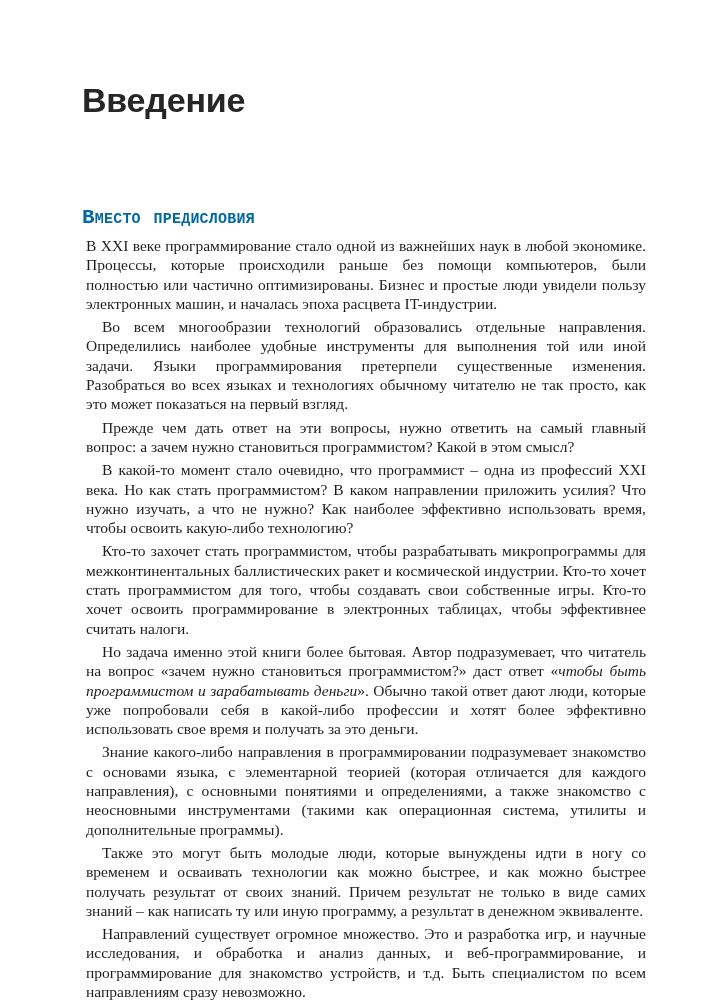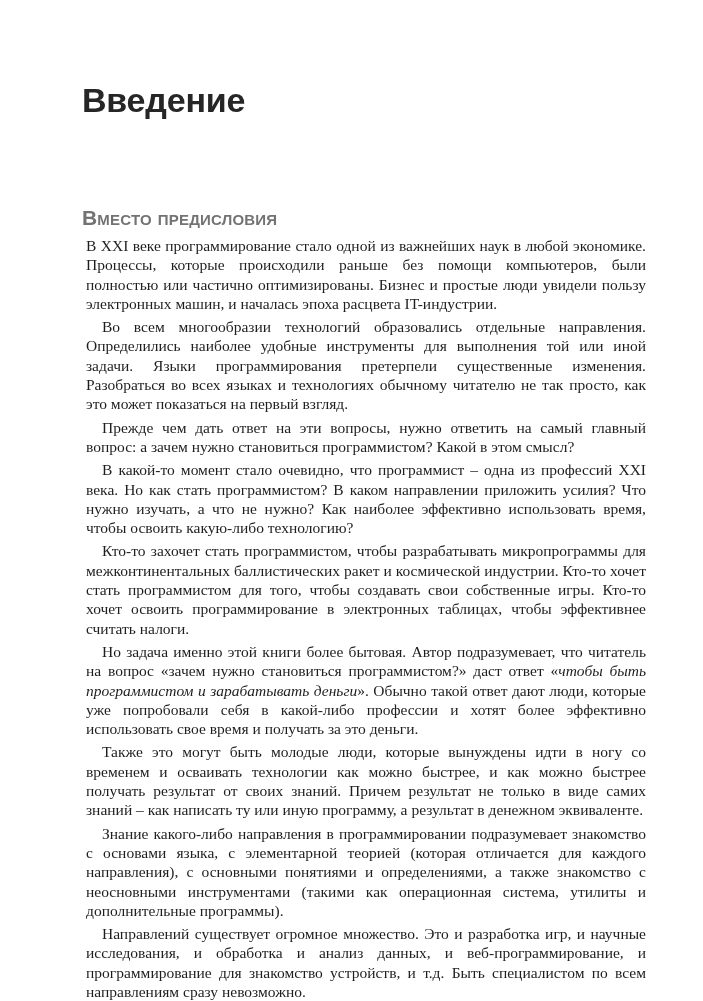--- a/index.html
+++ b/index.html
@@ -24,27 +24,27 @@
     margin: 0;
     font-family: "Liberation Sans", sans-serif;
     font-weight: 700;
     font-size: 34px;
     line-height: 40px;
     letter-spacing: -0.2px;
     color: #262626;
   }
   h2.section {
     margin: 86px 0 6px 0;
-    font-family: Liberation Sans, sans-serif;
+    font-family: Liberation Mono, monospace;
     font-weight: 700;
     font-size: 21px;
     line-height: 24px;
     font-variant: small-caps;
     letter-spacing: 0.2px;
-    color: #737373;
+    color: #0369a1;
   }
   .body-text p.para {
     margin: 4px;
     font-size: 15.5px;
     line-height: 19.3px;
     text-align: justify;
     color: #1e1e1e;
   }
   .body-text p.para.indent {
     text-indent: 16px;
@@ -59,17 +59,17 @@
 <main class="page">
   <h1 class="title">Введение</h1>
   <h2 class="section">Вместо предисловия</h2>
   <section class="body-text">
       <p class="para"><span>В XXI веке программирование стало одной из важнейших наук в любой экономике. Процессы, которые происходили раньше без помощи компьютеров, были полностью или частично оптимизированы. Бизнес и простые люди увидели пользу электронных машин, и началась эпоха расцвета IT-индустрии.</span></p>
       <p class="para indent"><span>Во всем многообразии технологий образовались отдельные направления. Определились наиболее удобные инструменты для выполнения той или иной задачи. Языки программирования претерпели существенные изменения. Разобраться во всех языках и технологиях обычному читателю не так просто, как это может показаться на первый взгляд.</span></p>
       <p class="para indent"><span>Прежде чем дать ответ на эти вопросы, нужно ответить на самый главный вопрос: а зачем нужно становиться программистом? Какой в этом смысл?</span></p>
       <p class="para indent"><span>В какой-то момент стало очевидно, что программист – одна из профессий XXI века. Но как стать программистом? В каком направлении приложить усилия? Что нужно изучать, а что не нужно? Как наиболее эффективно использовать время, чтобы освоить какую-либо технологию?</span></p>
       <p class="para indent"><span>Кто-то захочет стать программистом, чтобы разрабатывать микропрограммы для межконтинентальных баллистических ракет и космической индустрии. Кто-то хочет стать программистом для того, чтобы создавать свои собственные игры. Кто-то хочет освоить программирование в электронных таблицах, чтобы эффективнее считать налоги.</span></p>
       <p class="para indent"><span>Но задача именно этой книги более бытовая. Автор подразумевает, что читатель на вопрос «зачем нужно становиться программистом?» даст ответ «</span><span class="italic">чтобы быть программистом и зарабатывать деньги</span><span>». Обычно такой ответ дают люди, которые уже попробовали себя в какой-либо профессии и хотят более эффективно использовать свое время и получать за это деньги.</span></p>
+      <p class="para indent"><span>Знание какого-либо направления в программировании подразумевает знакомство с основами языка, с элементарной теорией (которая отличается для каждого направления), с основными понятиями и определениями, а также знакомство с неосновными инструментами (такими как операционная система, утилиты и дополнительные программы).</span></p>
       <p class="para indent"><span>Также это могут быть молодые люди, которые вынуждены идти в ногу со временем и осваивать технологии как можно быстрее, и как можно быстрее получать результат от своих знаний. Причем результат не только в виде самих знаний – как написать ту или иную программу, а результат в денежном эквиваленте.</span></p>
-      <p class="para indent"><span>Знание какого-либо направления в программировании подразумевает знакомство с основами языка, с элементарной теорией (которая отличается для каждого направления), с основными понятиями и определениями, а также знакомство с неосновными инструментами (такими как операционная система, утилиты и дополнительные программы).</span></p>
       <p class="para indent"><span>Направлений существует огромное множество. Это и разработка игр, и научные исследования, и обработка и анализ данных, и веб-программирование, и программирование для знакомство устройств, и т.д. Быть специалистом по всем направлениям сразу невозможно.</span></p>
     </section>
 </main>
 
 </body></html>

